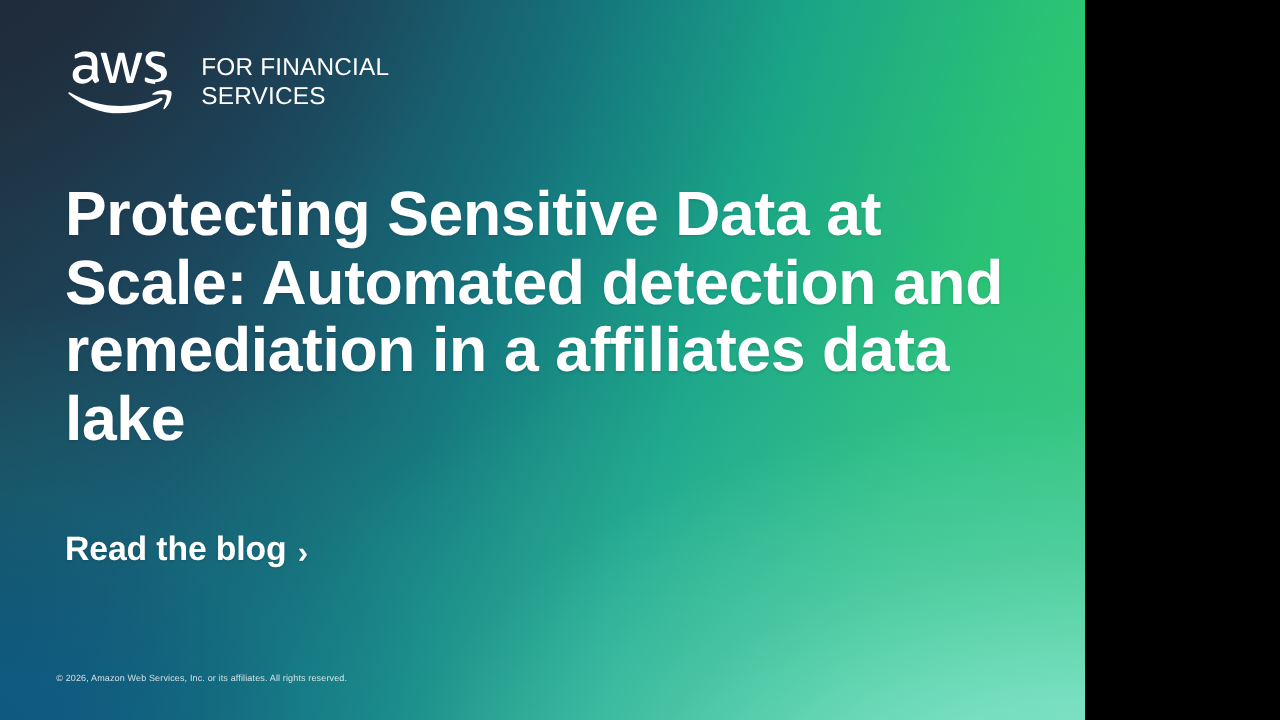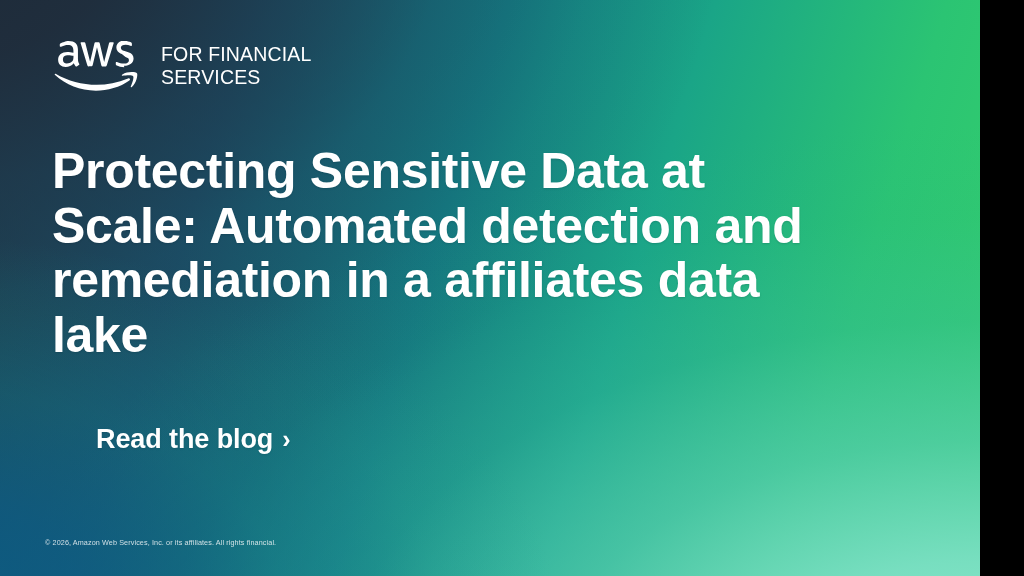--- a/index.html
+++ b/index.html
@@ -4,21 +4,21 @@
 <title>AWS for Financial Services — Banner</title>
 <style>
   html, body {
     margin: 0;
     padding: 0;
     background: #000;
   }
 
   #banner {
     position: relative;
-    width: 980px;
+    width: 868px;
     height: 576px;
     overflow: hidden;
     font-family: "Liberation Sans", "DejaVu Sans", sans-serif;
     -webkit-font-smoothing: antialiased;
   }
 
   
   .bg-base {
     position: absolute;
     inset: 0;
@@ -112,30 +112,29 @@
     white-space: pre-line;
     text-shadow: 0 1px 2px rgba(10,30,40,0.17);
   }
 
   
   .cta {
     position: absolute;
     left: 52px;
     top: 424px;
     display: inline-flex;
-    align-items: center;
+    align-items: flex-end;
     gap: 9px;
     color: #ffffff;
     font-size: 27px;
     font-weight: 700;
     letter-spacing: -0.1px;
     text-decoration: none;
     cursor: pointer;
     text-shadow: 0 1px 2px rgba(10,40,50,0.16);
-    margin-left: 44px;
   }
   .cta-chevron {
     font-size: 25px;
     font-weight: 700;
     line-height: 1;
   }
 
   
   .footer {
     position: absolute;
@@ -175,16 +174,16 @@
     <h1 class="headline">Protecting Sensitive Data at
 Scale: Automated detection and
 remediation in a affiliates data
 lake</h1>
 
     <a class="cta" href="#">
       <span>Read the blog</span>
       <span class="cta-chevron">›</span>
     </a>
 
-    <div class="footer">© 2026, Amazon Web Services, Inc. or its affiliates. All rights financial.</div>
+    <div class="footer">© 2026, Amazon Web Services, Inc. or its affiliates. All rights reserved.</div>
 
   </div>
 </div>
 
 </body></html>

